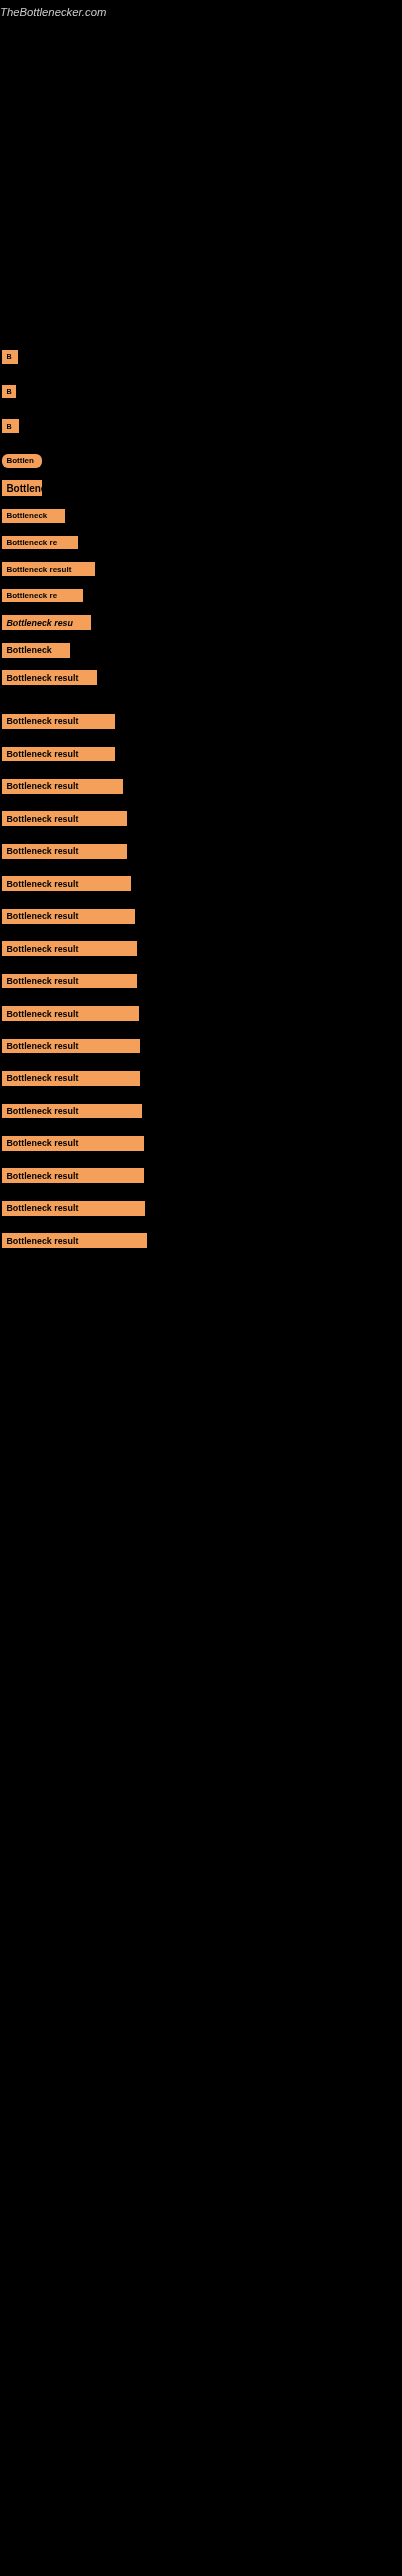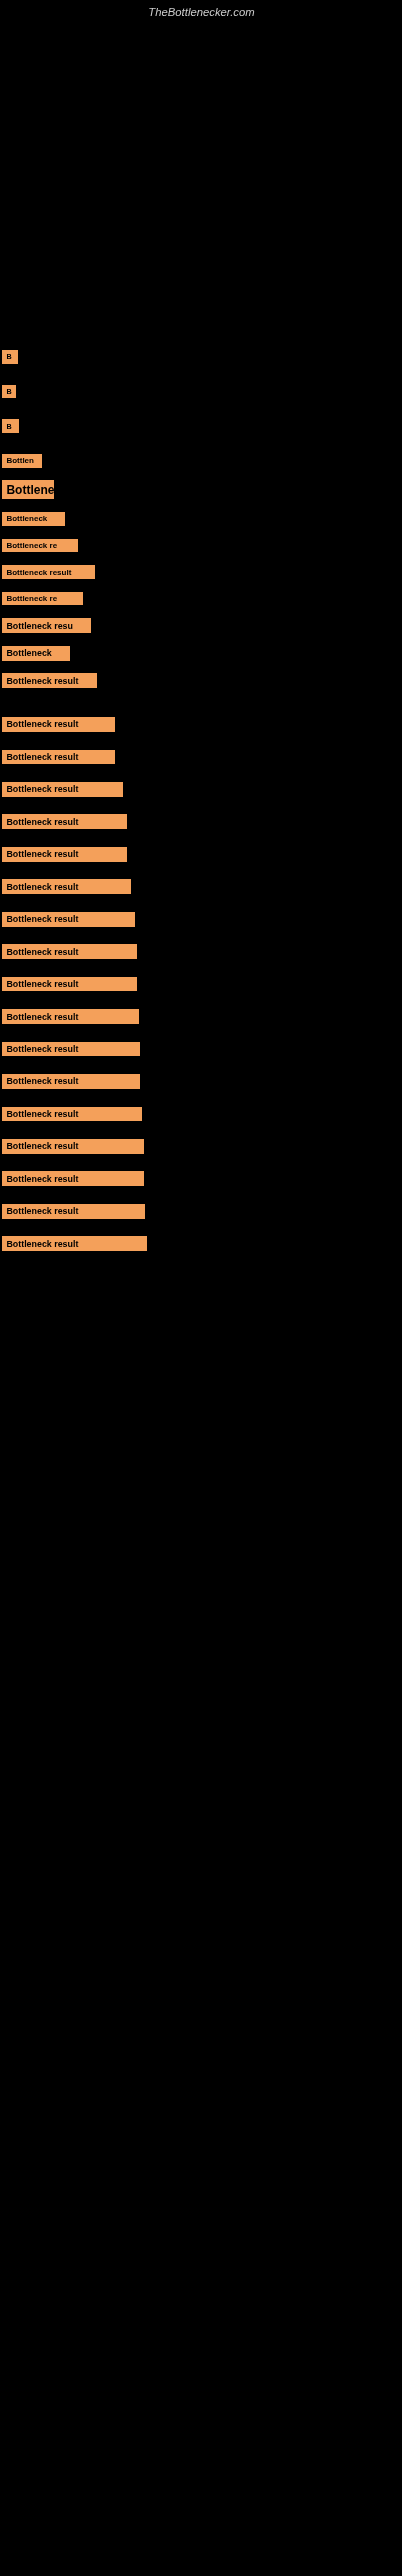--- a/index.html
+++ b/index.html
@@ -13,21 +13,20 @@
       width: 403px;
       min-height: 2576px;
       font-family: Arial, sans-serif;
       position: relative;
       overflow-x: hidden;
     }
 
     .site-title {
       color: #cccccc;
       font-size: 11.3px;
-      text-align: center;
       padding: 6.4px 0;
       font-style: italic;
     }
 
     .chart-area {
       background-color: #000000;
       width: 100%;
       height: 322px;
       position: relative;
     }
@@ -51,27 +50,27 @@
 
     .results-container {
       padding: 0;
       padding-left: 1.6px;
     }
 
     
     .item-1 .result-label { width: 16px; font-size: 7.2px; }
     .item-2 .result-label { width: 14.5px; font-size: 7.2px; }
     .item-3 .result-label { width: 17.7px; font-size: 7.2px; }
-    .item-4 .result-label { width: 40px; font-size: 8px; }
-    .item-5 .result-label { width: 52px; font-size: 12px; }
+    .item-4 .result-label { width: 40px; font-size: 8px; border-radius: 6px; }
+    .item-5 .result-label { width: 40px; font-size: 10px; }
     .item-6 .result-label { width: 63px; font-size: 8px; }
     .item-7 .result-label { width: 76px; font-size: 8px; }
     .item-8 .result-label { width: 93px; font-size: 8px; }
     .item-9 .result-label { width: 81px; font-size: 8px; }
-    .item-10 .result-label { width: 89px; font-size: 8.9px; }
+    .item-10 .result-label { width: 89px; font-size: 8.9px; font-style: italic; }
     .item-11 .result-label { width: 68px; font-size: 8.9px; }
     .item-12 .result-label { width: 95px; font-size: 8.9px; }
     .item-13 .result-label { width: 95px; font-size: 8.9px; }
     .item-14 .result-label { width: 113px; font-size: 8.9px; }
     .item-15 .result-label { width: 113px; font-size: 8.9px; }
     .item-16 .result-label { width: 121px; font-size: 8.9px; }
     .item-17 .result-label { width: 125px; font-size: 8.9px; }
     .item-18 .result-label { width: 125px; font-size: 8.9px; }
     .item-19 .result-label { width: 129px; font-size: 8.9px; }
     .item-20 .result-label { width: 133px; font-size: 8.9px; }

